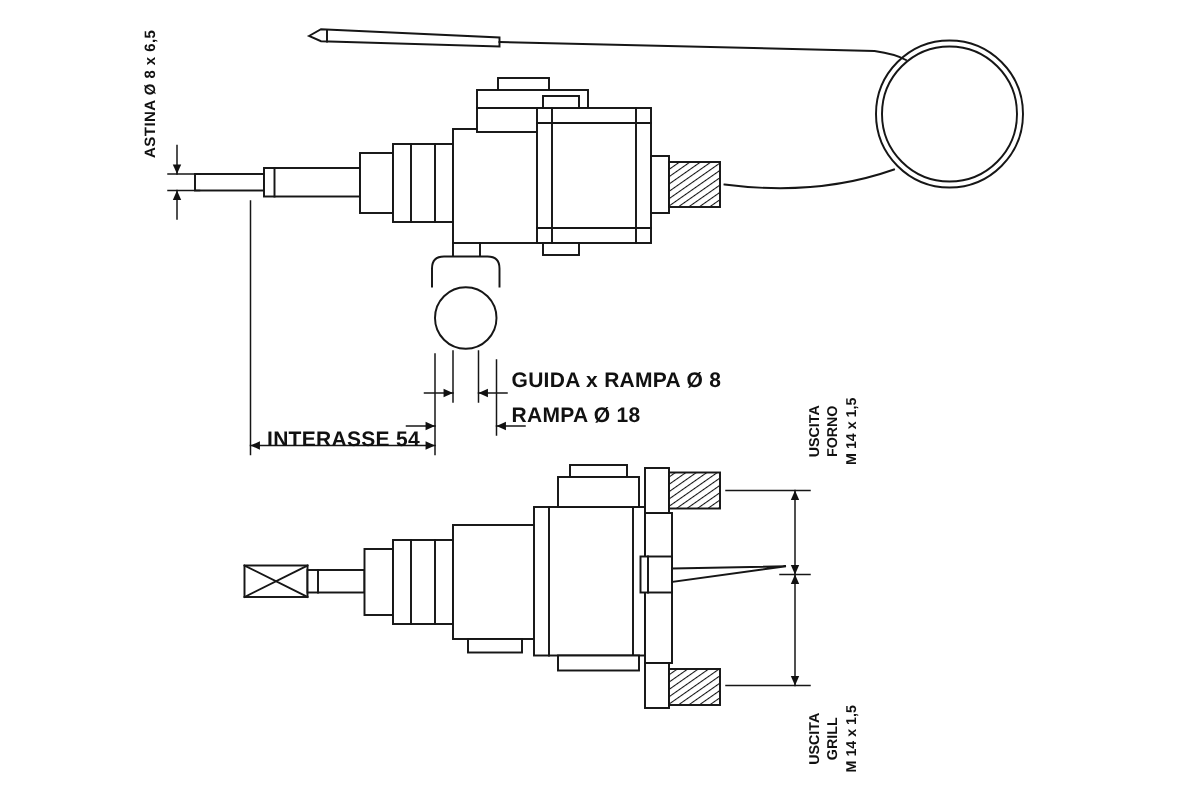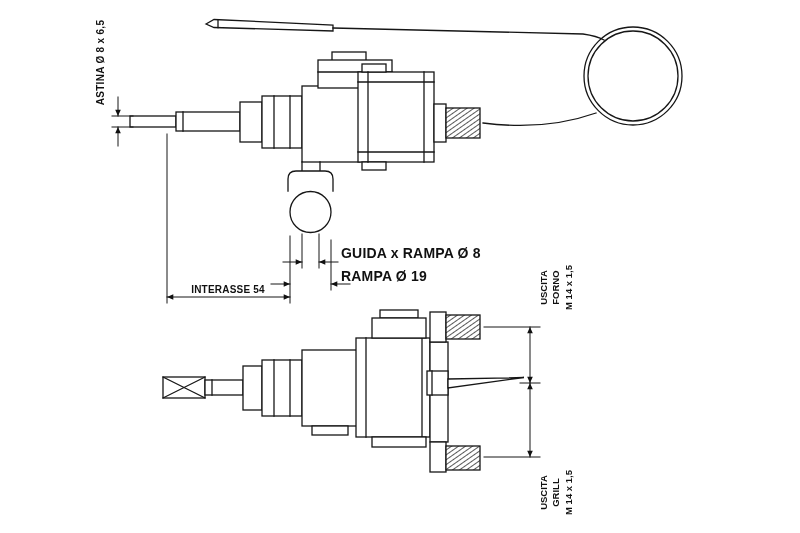--- a/index.html
+++ b/index.html
@@ -1,20 +1,20 @@
 <!DOCTYPE html>
 <html><head>
 <meta charset="utf-8">
 <style>
   * { margin:0; padding:0; box-sizing:border-box; }
   html,body { width:800px; height:533px; background:#ffffff; font-family:"Liberation Sans", sans-serif; }
   .figure { position:relative; width:800px; height:533px; background:#ffffff; overflow:hidden; }
   .figure > svg { position:absolute; left:0; top:0; }
   .dim-label { position:absolute; font-weight:bold; color:#111111; letter-spacing:0.2px; white-space:nowrap; }
-  .h10 { font-size:10px; }
+  .h10 { font-size:14px; }
   .h11 { font-size:14px; }
   .vbox { position:absolute; display:flex; align-items:center; justify-content:center; }
   .vtext { transform:rotate(-90deg); white-space:nowrap; font-weight:bold; color:#111111;
            text-align:center; line-height:1.3; font-size:9.5px; }
   .vtext.single { font-size:10px; letter-spacing:0.3px; }
 </style>
 </head>
 <body>
 
 <div class="figure">
@@ -163,21 +163,21 @@
   </svg>
 
   <div class="vbox" style="left:84px; top:20px; width:34px; height:84px;">
     <div class="vtext single">ASTINA Ø 8 x 6,5</div>
   </div>
 
   <div class="dim-label h10" style="left:178px; top:284px; width:100px; text-align:center;">INTERASSE 54</div>
 
   <div class="dim-label h11" style="left:341px; top:245px;">GUIDA x RAMPA Ø 8</div>
 
-  <div class="dim-label h11" style="left:341px; top:268px;">RAMPA Ø 19</div>
+  <div class="dim-label h11" style="left:341px; top:268px;">RAMPA Ø 18</div>
 
   <div class="vbox" style="left:534px; top:250px; width:44px; height:76px;">
     <div class="vtext">
       <div>USCITA</div>
       <div>FORNO</div>
       <div>M 14 x 1,5</div>
     </div>
   </div>
 
   <div class="vbox" style="left:534px; top:454px; width:44px; height:78px;">

